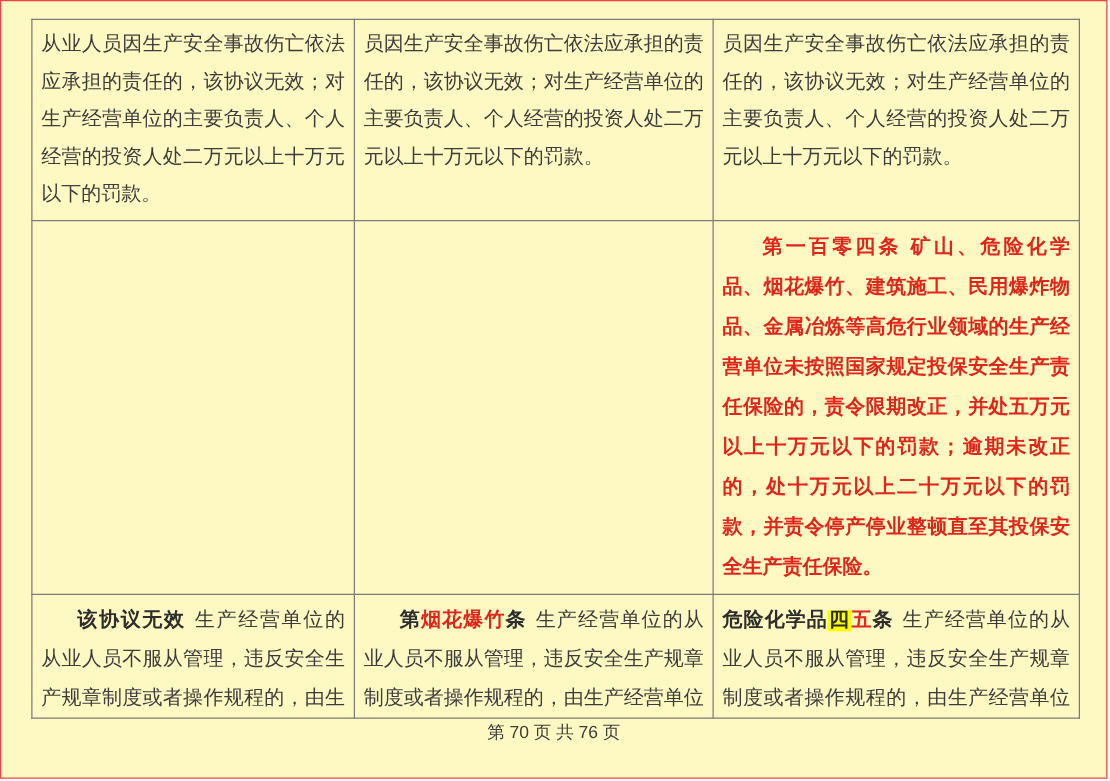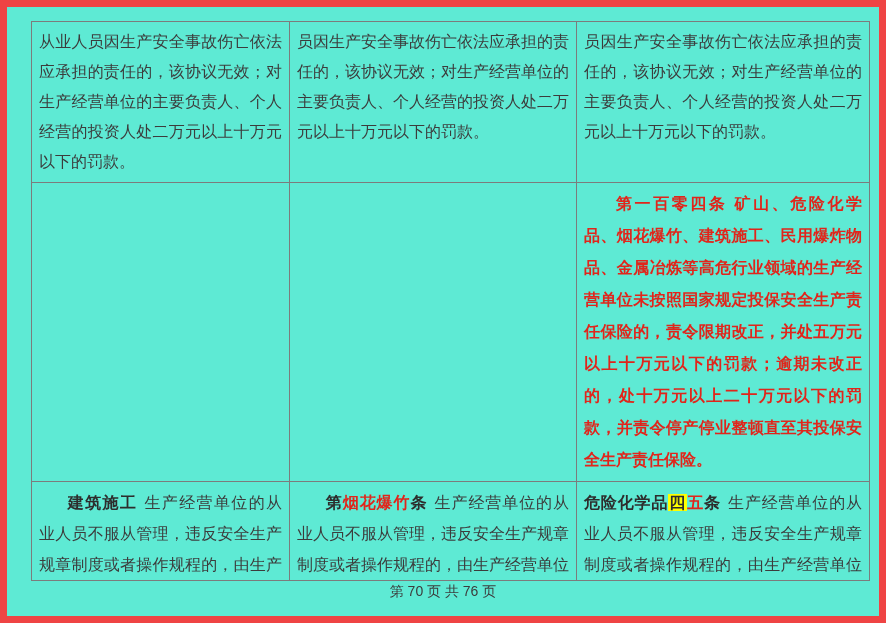--- a/index.html
+++ b/index.html
@@ -4,22 +4,22 @@
 <style>
   html, body { margin: 0; padding: 0; background: #ffffff; }
   body {
     width: 888px; height: 625px;
     font-family: "Liberation Sans", sans-serif;
     position: relative; overflow: hidden;
   }
   .page {
     position: absolute; left: 0; top: 0;
     width: 886px; height: 623px;
-    background: #5eead4;
-    border: 7px solid #ef4444;
+    background: #fef9c3;
+    border: 1px solid #ef4444;
     box-sizing: border-box;
   }
   table.law-table {
     position: absolute; left: 24px; top: 14px;
     width: 838px;
     border-collapse: collapse; table-layout: fixed;
   }
   table.law-table td {
     border: 1.5px solid #7c7c7c;
     vertical-align: top;
@@ -93,21 +93,21 @@
         <td>
           <div class="cell red-block indent-lg">
             <span class="law-label">第一百零四条</span><span>矿山、危险化学品、烟花爆竹、建筑施工、民用爆炸物品、金属冶炼等高危行业领域的生产经营单位未按照国家规定投保安全生产责任保险的，责令限期改正，并处五万元以上十万元以下的罚款；逾期未改正的，处十万元以上二十万元以下的罚款，并责令停产停业整顿直至其投保安全生产责任保险。</span>
           </div>
         </td>
       </tr>
 
       <tr class="r3">
         <td>
           <div class="cell indent">
-            <span class="hd hd-gap">建筑施工</span><span>生产经营单位的从业人员不服从管理，违反安全生产规章制度或者操作规程的，由生产经营单</span>
+            <span class="hd hd-gap">该协议无效</span><span>生产经营单位的从业人员不服从管理，违反安全生产规章制度或者操作规程的，由生产经营单</span>
           </div>
         </td>
         <td>
           <div class="cell indent">
             <span class="hd hd-gap"><span>第</span><span class="red-txt">烟花爆竹</span><span>条</span></span><span>生产经营单位的从业人员不服从管理，违反安全生产规章制度或者操作规程的，由生产经营单位给予批</span>
           </div>
         </td>
         <td>
           <div class="cell">
             <span class="hd hd-gap"><span>危险化学品</span><span class="hl-yellow">四</span><span class="red-txt">五</span><span>条</span></span><span>生产经营单位的从业人员不服从管理，违反安全生产规章制度或者操作规程的，由生产经营单位给予批评</span>

